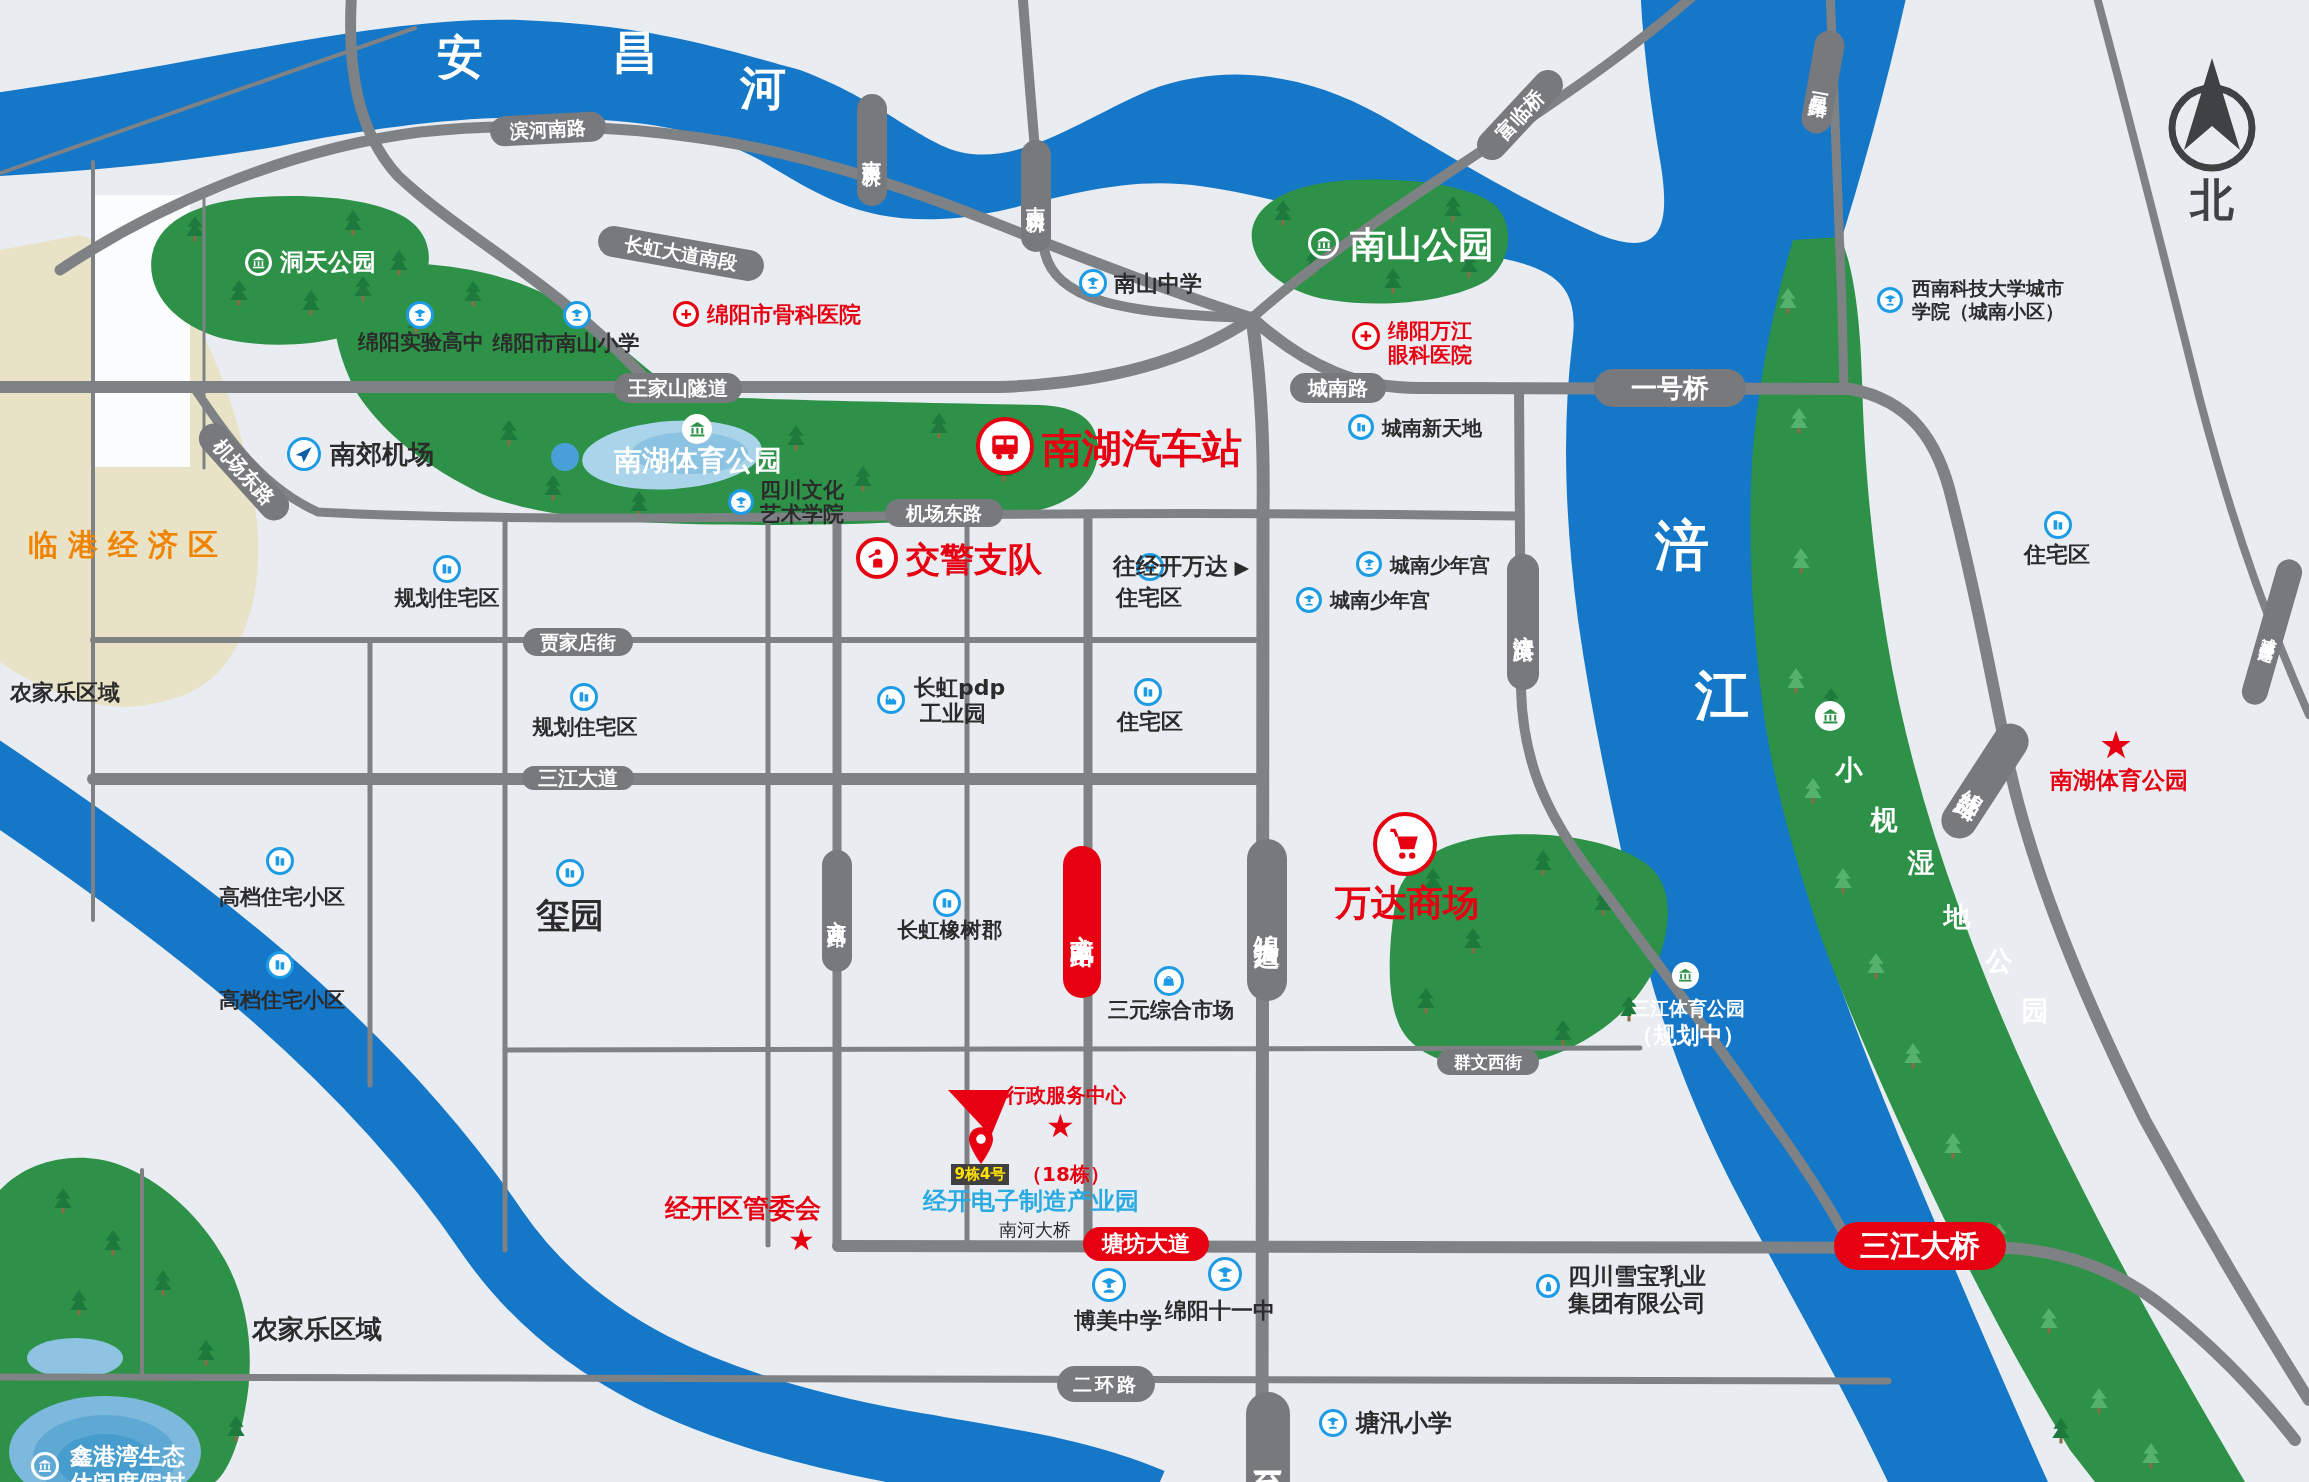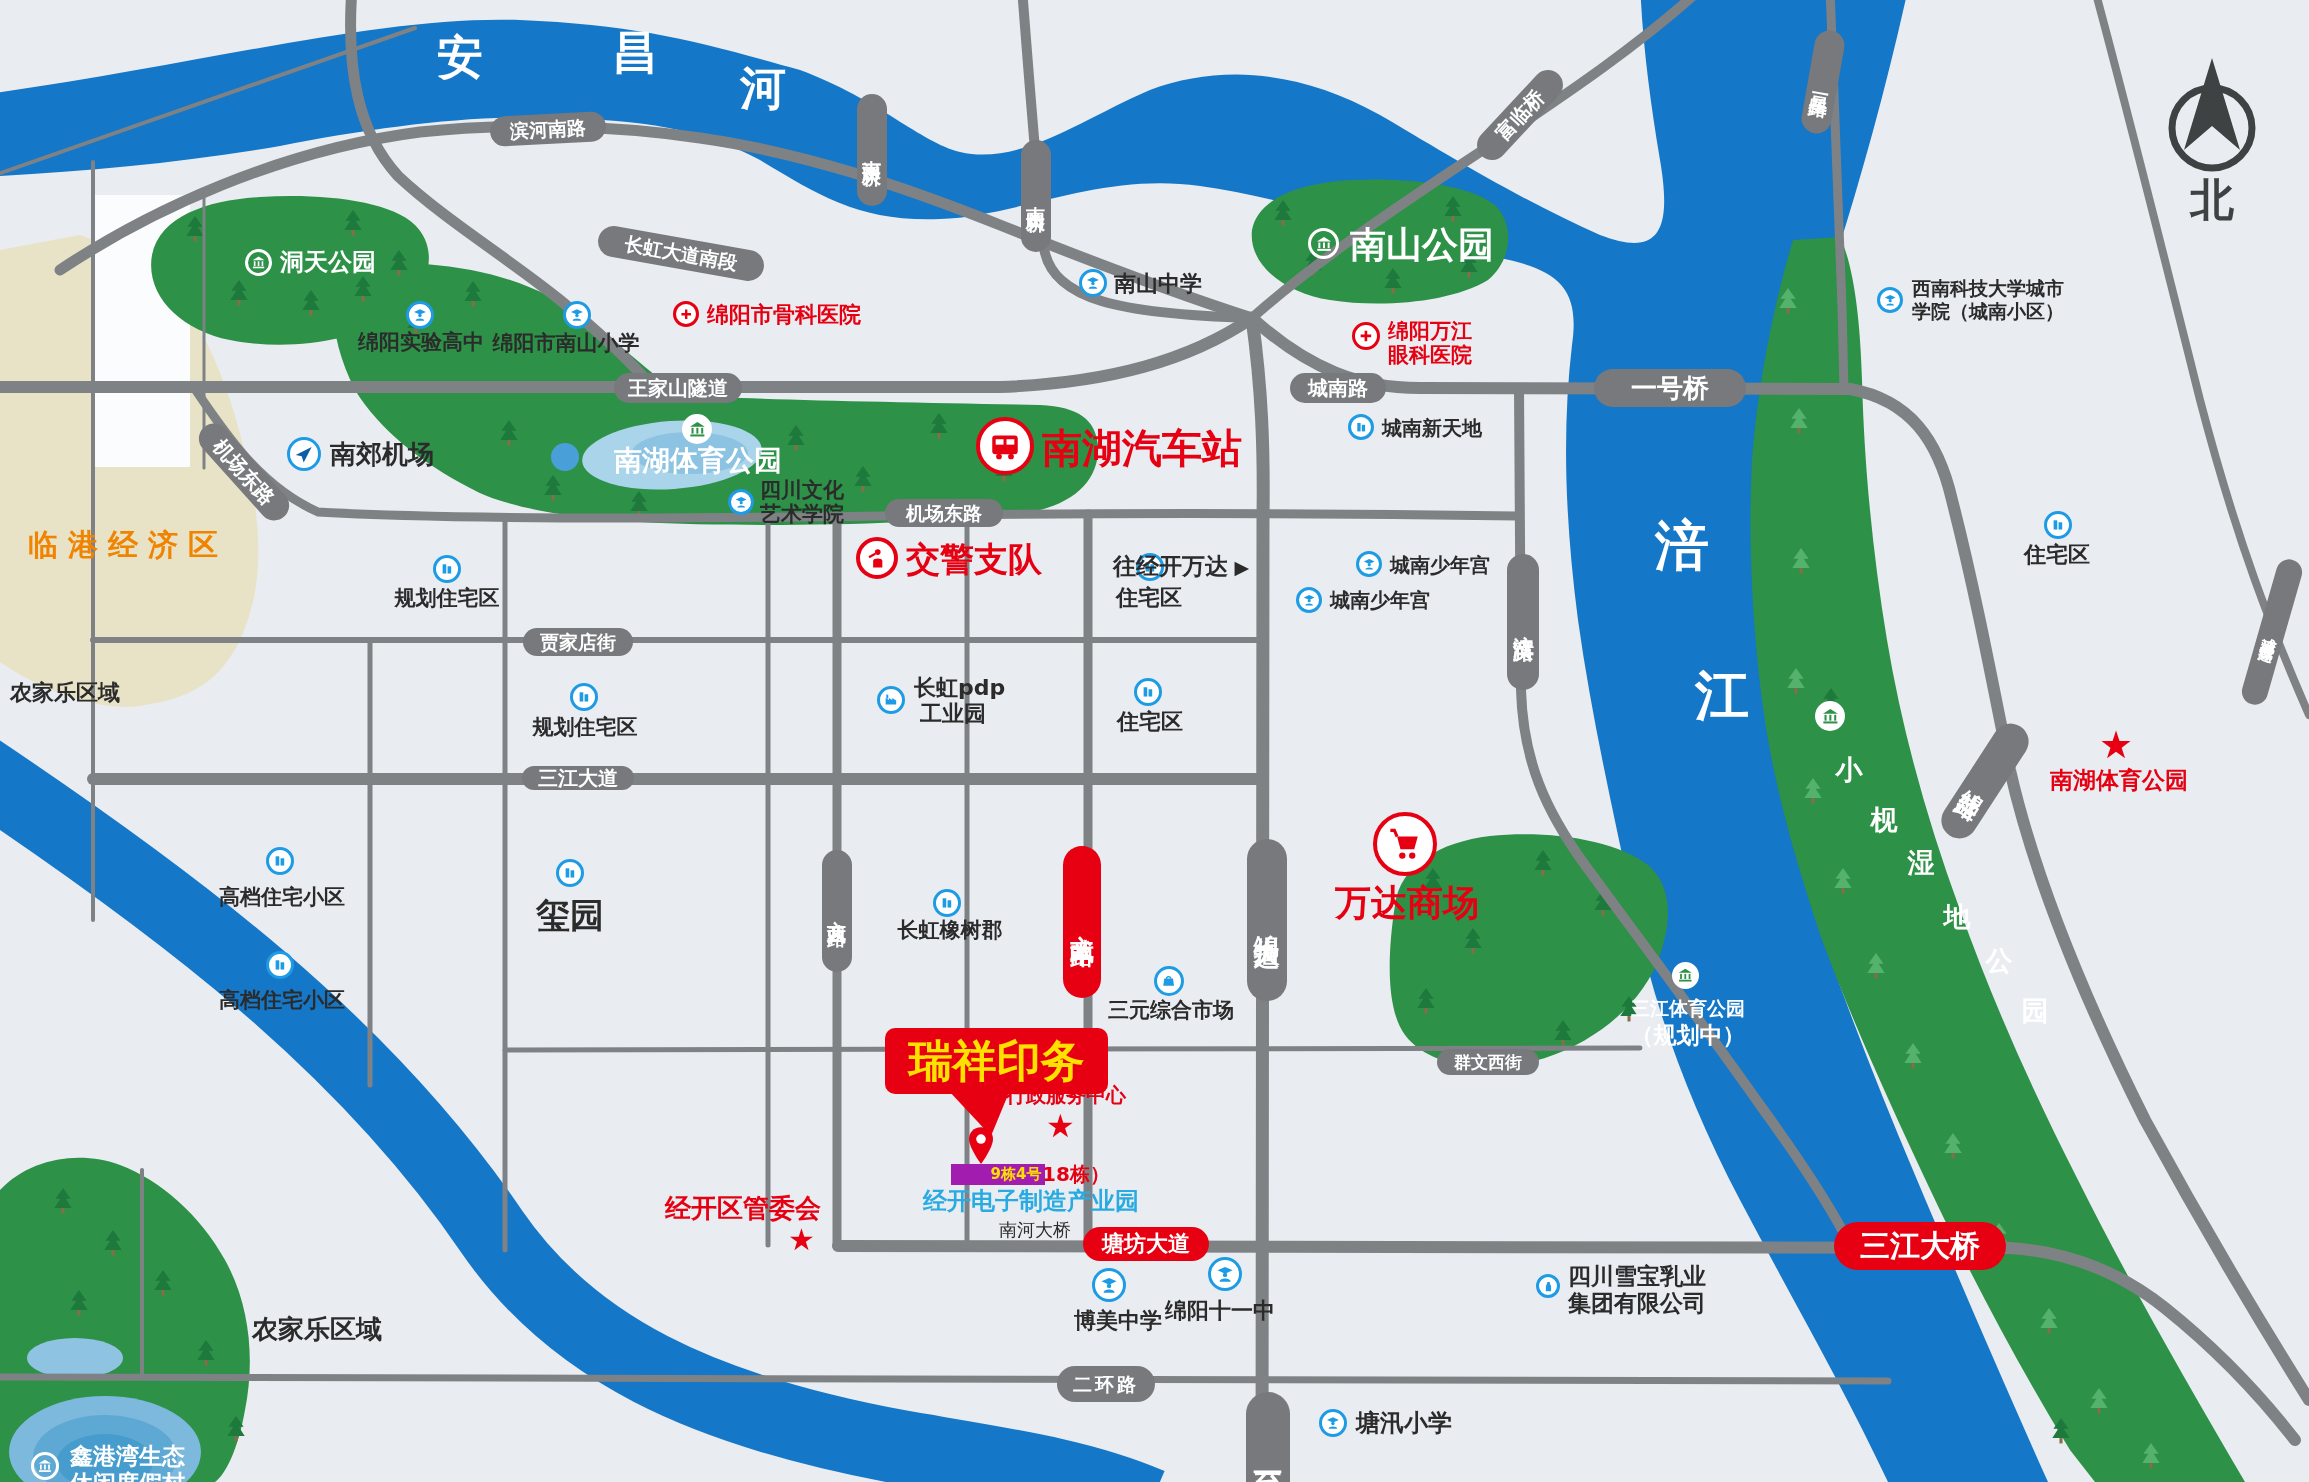--- a/index.html
+++ b/index.html
@@ -19,21 +19,21 @@
   .orangt{color:#f08300;letter-spacing:10px;}
   .icon{position:absolute;border-radius:50%;background:#fff;display:flex;align-items:center;justify-content:center;box-sizing:border-box;}
   .icon svg{width:72%;height:72%;fill:currentColor;}
   .ib{border:3px solid #1e9be5;color:#1e9be5;}
   .ir{border:3px solid #e60012;color:#e60012;}
   .ipark{background:transparent;border:3px solid #fff;color:#fff;}
   .iparks{background:#fff;border:2px solid #fff;color:#2d9147;}
   .star{position:absolute;color:#e60012;font-weight:bold;line-height:1;}
   .callout{position:absolute;background:#e60012;border-radius:10px;display:flex;align-items:center;justify-content:center;}
   .callout span{color:#ffe100;font-weight:bold;}
-  .tag{position:absolute;background:#a21caf;display:flex;align-items:center;justify-content:center;padding-left:36px;}
+  .tag{position:absolute;background:#404040;display:flex;align-items:center;justify-content:center;}
   .tag span{color:#ffe100;font-weight:bold;}
 </style>
 </head>
 <body>
 
 <div class="map">
 
   <svg class="abs" width="2309" height="1482" viewBox="0 0 2309 1482" style="left:0;top:0">
     <defs>
       <symbol id="s-tree" viewBox="0 0 24 26">
@@ -530,22 +530,19 @@
   <div class="star" style="left:1046px;top:1110px;font-size:32px">★</div>
   <div class="lbl ctr redt" style="left:1066px;top:1095px;font-size:20px">行政服务中心</div>
   <div class="lbl ctr redt" style="left:1066px;top:1174px;font-size:20px">（18栋）</div>
   <div class="lbl ctr bluet" style="left:1031px;top:1202px;font-size:24px">经开电子制造产业园</div>
   <div class="lbl ctr" style="left:1035px;top:1230px;font-size:18px;font-weight:normal">南河大桥</div>
   <div class="lbl ctr redt" style="left:743px;top:1209px;font-size:26px">经开区管委会</div>
   <div class="star" style="left:788px;top:1225px;font-size:30px">★</div>
   <svg class="abs" width="32" height="42" viewBox="0 0 24 30" style="left:965px;top:1125px">
       <use href="#s-pin"></use>
     </svg>
-  <div class="callout" style="left:885px;top:1028px;width:223px;height:66px">
-      <span style="font-size:44px">瑞祥印务</span>
-    </div>
   <div class="tag" style="left:951px;top:1164px;width:58px;height:21px">
       <span style="font-size:15px">9栋4号</span>
     </div>
 
   <div class="lbl ctr" style="left:2212px;top:200px;font-size:44px;color:#3f4243">北</div>
 
 </div>
 
 </body></html>

